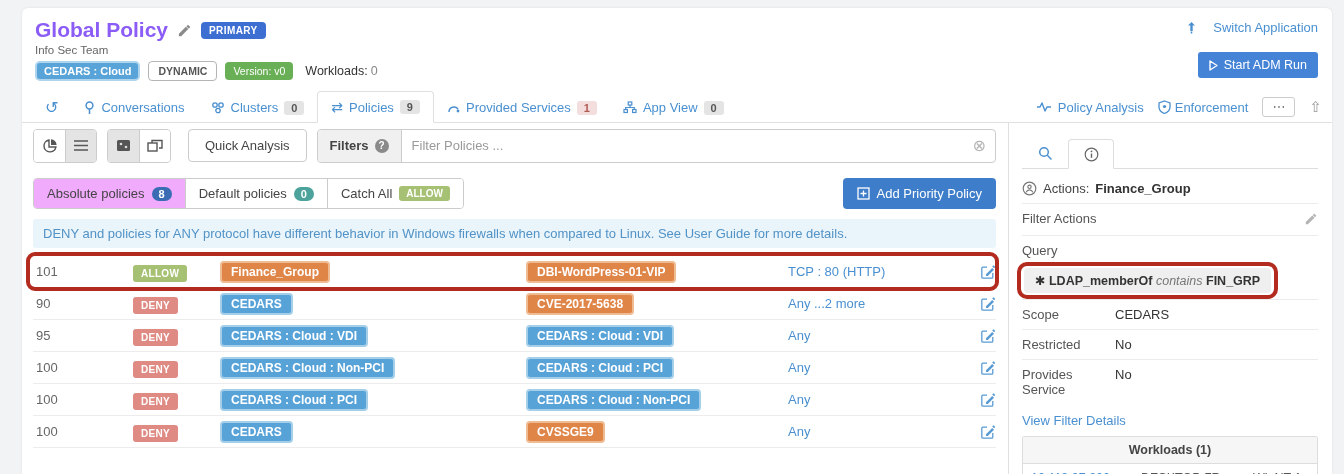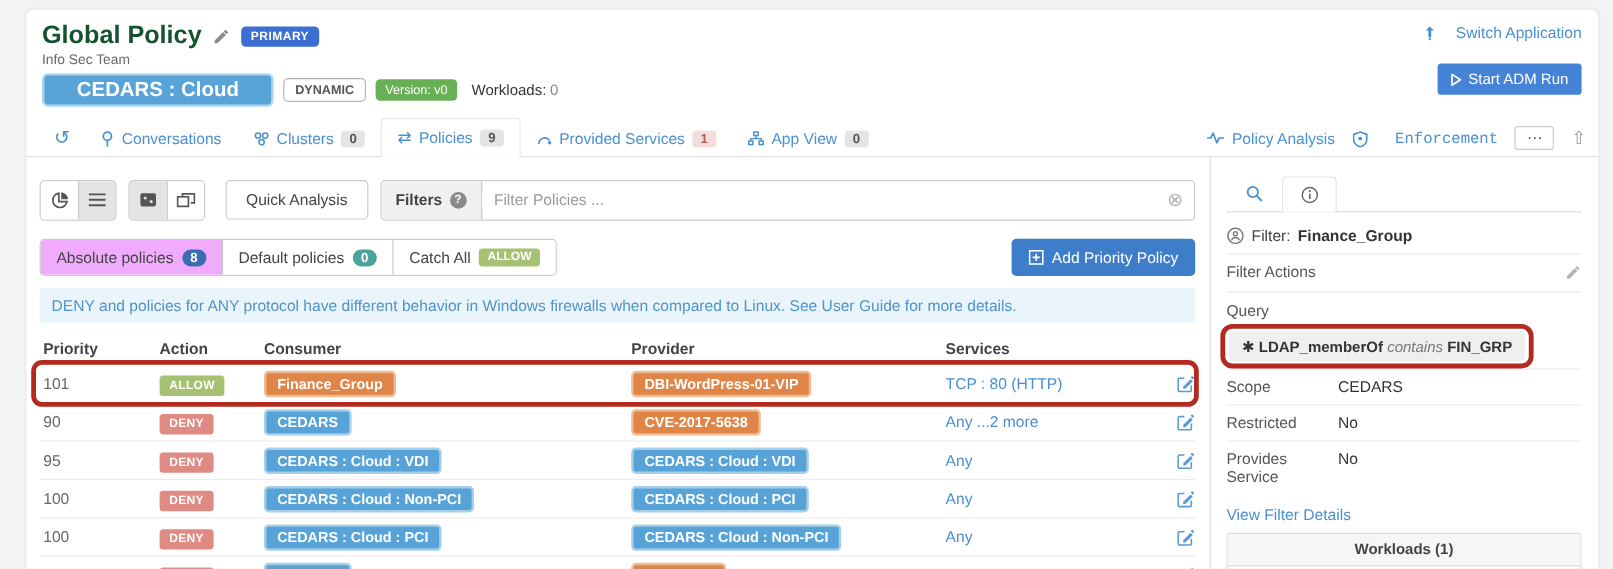--- a/index.html
+++ b/index.html
@@ -4,28 +4,28 @@
 <style>
   * { margin:0; padding:0; box-sizing:border-box; }
   html,body { width:1344px; height:474px; overflow:hidden; background:#f2f3f4;
               font-family:"Liberation Sans","DejaVu Sans",sans-serif; color:#333; }
   .card { position:absolute; left:22px; top:8px; width:1310px; height:466px;
           background:#fff; border-radius:6px 6px 0 0; box-shadow:0 0 3px rgba(0,0,0,.08); }
 
   
   .app-header { position:relative; padding:10px 14px 0 13px; }
   .title-row { display:flex; align-items:center; gap:9px; }
-  .page-title { font-size:21px; font-weight:bold; color:#14532d; }
+  .page-title { font-size:21px; font-weight:bold; color:#8b5cf6; }
   .edit-title-icon svg { display:block; }
   .badge-primary { background:#3d6fd2; color:#fff; font-size:10px; font-weight:bold;
                    padding:3px 8px; border-radius:4px; letter-spacing:.4px; }
   .team { font-size:11.5px; color:#666; margin-top:2px; }
   .badges-row { display:flex; align-items:center; gap:8px; margin-top:5px; }
-  .badge-scope { background:#58a4d8; border:2px solid #aed4ee; color:#fff; font-size:17px;
-                 font-weight:bold; padding:2px 27px; border-radius:5px; }
+  .badge-scope { background:#58a4d8; border:2px solid #aed4ee; color:#fff; font-size:11px;
+                 font-weight:bold; padding:2px 7px; border-radius:5px; }
   .badge-dynamic { background:#fff; border:1px solid #b5b5b5; color:#555; font-size:10.5px;
                    font-weight:bold; padding:3px 9px; border-radius:4px; }
   .badge-version { background:#69af55; color:#fff; font-size:10.5px; font-weight:normal;
                    padding:3px 8px; border-radius:4px;text-align:right; }
   .workloads-inline { font-size:12.5px; color:#333; margin-left:4px; }
   .workloads-inline .count { color:#888; margin-left:3px; }
   .header-right { position:absolute; right:14px; top:12px; text-align:right; }
   .link { color:#4a90d0; text-decoration:none; cursor:pointer; }
   .switch-app { font-size:13px; display:inline-flex; align-items:center; gap:16px; }
   .btn-adm { display:inline-flex; align-items:center; gap:6px; margin-top:14px;
@@ -48,21 +48,21 @@
               font-size:13px; padding:2px 9px; cursor:pointer; line-height:14px; }
   .collapse-caret { color:#999; font-size:15px; cursor:pointer; }
   .history-icon { font-size:16px; line-height:14px; }
 
   
   .content { display:flex; height:calc(100% - 107px); }
   .main { flex:1; padding:0 12px 0 11px; min-width:0; }
   .side-panel { width:324px; border-left:1px solid #e0e0e0; padding:0 14px 0 13px; }
 
   
-  .toolbar { display:flex; align-items:center; gap:10px; margin-top:13px; height:45px; }
+  .toolbar { display:flex; align-items:center; gap:10px; height:45px; }
   .btn-group { display:flex; border:1px solid #ccc; border-radius:4px; overflow:hidden; }
   .icon-btn { width:31px; height:32px; display:flex; align-items:center; justify-content:center;
               background:#fff; cursor:pointer; }
   .icon-btn + .icon-btn { border-left:1px solid #ccc; }
   .icon-btn.selected { background:#e4e4e4; }
   .btn-quick { border:1px solid #ccc; background:#fff; border-radius:4px; font-size:13px;
                color:#444; padding:8px 16px; margin-left:7px; cursor:pointer; }
   .filter-bar { flex:1; display:flex; align-items:center; border:1px solid #ccc;
                 border-radius:4px; height:34px; overflow:hidden; background:#fff; }
   .filters-label { display:flex; align-items:center; gap:6px; background:#f0f0f0;
@@ -243,21 +243,21 @@
       <span class="count-badge">0</span>
     </span>
     <span class="spacer"></span>
     <span class="tabbar-right">
       <a class="link" style="display:inline-flex;align-items:center;gap:6px;font-size:13px;">
         <svg width="16" height="12" viewBox="0 0 16 12">
             <path d="M1 6h3l2-4 3 8 2-4h4" fill="none" stroke="#4a90d0" stroke-width="1.4" stroke-linejoin="round"></path>
           </svg>
         <span>Policy Analysis</span>
       </a>
-      <a class="link" style="display:inline-flex;align-items:flex-end;gap:23px;font-size:13px;font-family:Liberation Mono, monospace;">
+      <a class="link" style="display:inline-flex;align-items:flex-start;gap:4px;font-size:13px;">
         <svg width="13" height="14" viewBox="0 0 13 14">
             <path d="M6.5 1 12 3v4c0 3.2-2.3 5.3-5.5 6.5C3.3 12.3 1 10.2 1 7V3l5.5-2z" fill="none" stroke="#4a90d0" stroke-width="1.3"></path>
             <circle cx="6.5" cy="6.5" r="1.6" fill="#4a90d0"></circle>
           </svg>
         <span>Enforcement</span>
       </a>
       <button class="more-btn">⋯</button>
       <span class="collapse-caret">⇧</span>
     </span>
   </nav>
@@ -328,28 +328,20 @@
               <rect x="1" y="1" width="11" height="11" fill="none" stroke="#fff" stroke-width="1.3"></rect>
               <path d="M6.5 3.5v6M3.5 6.5h6" stroke="#fff" stroke-width="1.3"></path>
             </svg>
           <span>Add Priority Policy</span>
         </button>
       </div>
 
       <div class="banner">DENY and policies for ANY protocol have different behavior in Windows firewalls when compared to Linux. See User Guide for more details.</div>
 
       <div class="ptable">
-        <div class="prow head">
-          <span class="col-priority">Priority</span>
-          <span class="col-action">Action</span>
-          <span class="col-consumer">Consumer</span>
-          <span class="col-provider">Provider</span>
-          <span class="col-services">Services</span>
-          <span class="col-edit"></span>
-        </div>
         <div id="policy-rows">
             <div class="prow annotated">
               <span class="col-priority">101</span>
               <span class="col-action"><span class="action-badge allow">ALLOW</span></span>
               <span class="col-consumer"><span class="lbl orange">Finance_Group</span></span>
               <span class="col-provider"><span class="lbl orange">DBI-WordPress-01-VIP</span></span>
               <span class="col-services"><a class="link svc-link">TCP : 80 (HTTP)</a></span>
               <span class="col-edit">
                 <span>
                   <svg width="16" height="16" viewBox="0 0 16 16">
@@ -454,21 +446,21 @@
             </svg>
         </span>
       </div>
 
       <div class="filter-head">
         <svg width="15" height="15" viewBox="0 0 15 15">
             <circle cx="7.5" cy="7.5" r="6.3" fill="none" stroke="#777" stroke-width="1.2"></circle>
             <circle cx="7.5" cy="5.8" r="1.7" fill="none" stroke="#777" stroke-width="1.1"></circle>
             <path d="M4.2 11.3c.6-1.6 1.8-2.4 3.3-2.4s2.7.8 3.3 2.4" fill="none" stroke="#777" stroke-width="1.1"></path>
           </svg>
-        <span>Filter:</span>
+        <span>Actions:</span>
         <b>Finance_Group</b>
       </div>
 
       <div class="panel-row" style="margin-top:7px;">
         <span>Filter Actions</span>
         <span class="panel-pencil">
           <svg width="14" height="14" viewBox="0 0 16 16">
               <path d="M2 11.5V14h2.5L12 6.5 9.5 4 2 11.5zM13.7 4.8c.3-.3.3-.7 0-1l-1.5-1.5c-.3-.3-.7-.3-1 0L10 3.5 12.5 6l1.2-1.2z" fill="#b5b5b5"></path>
             </svg>
         </span>

